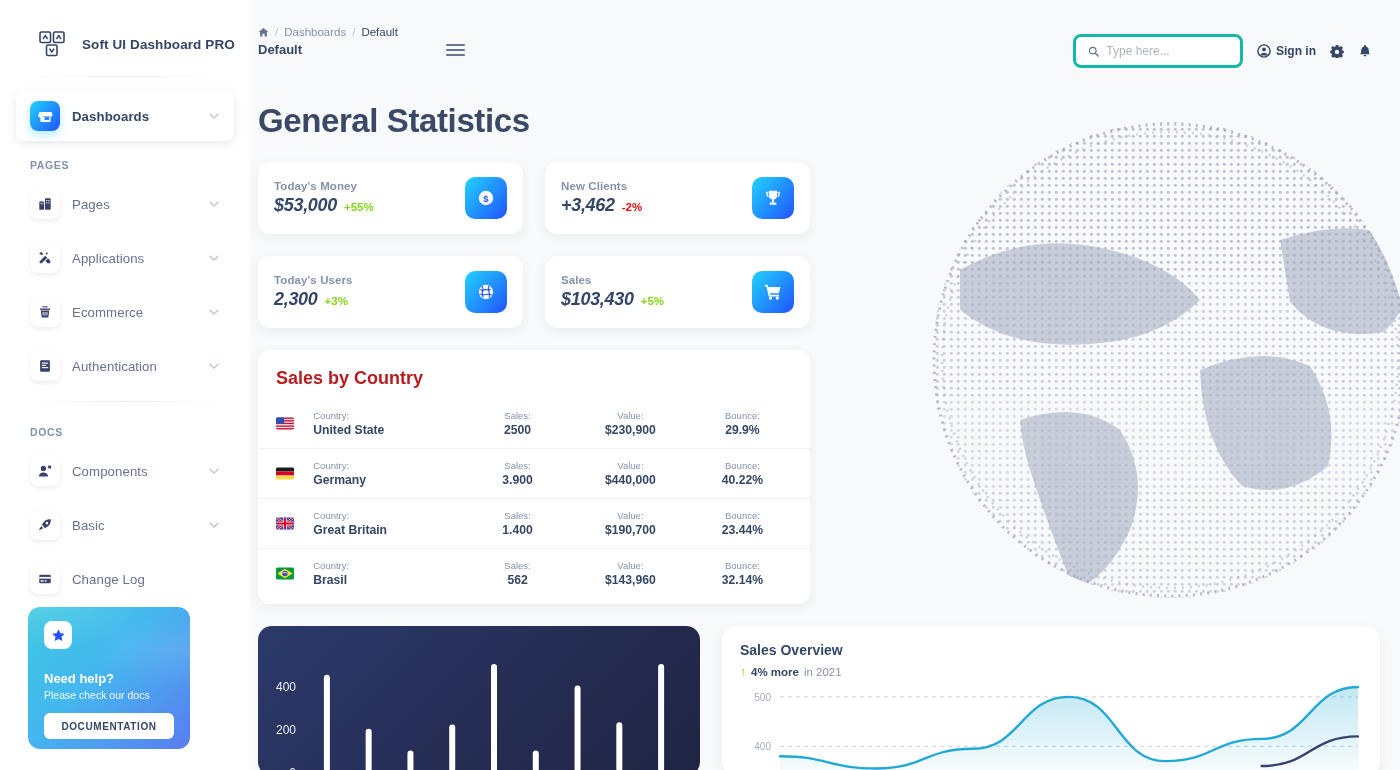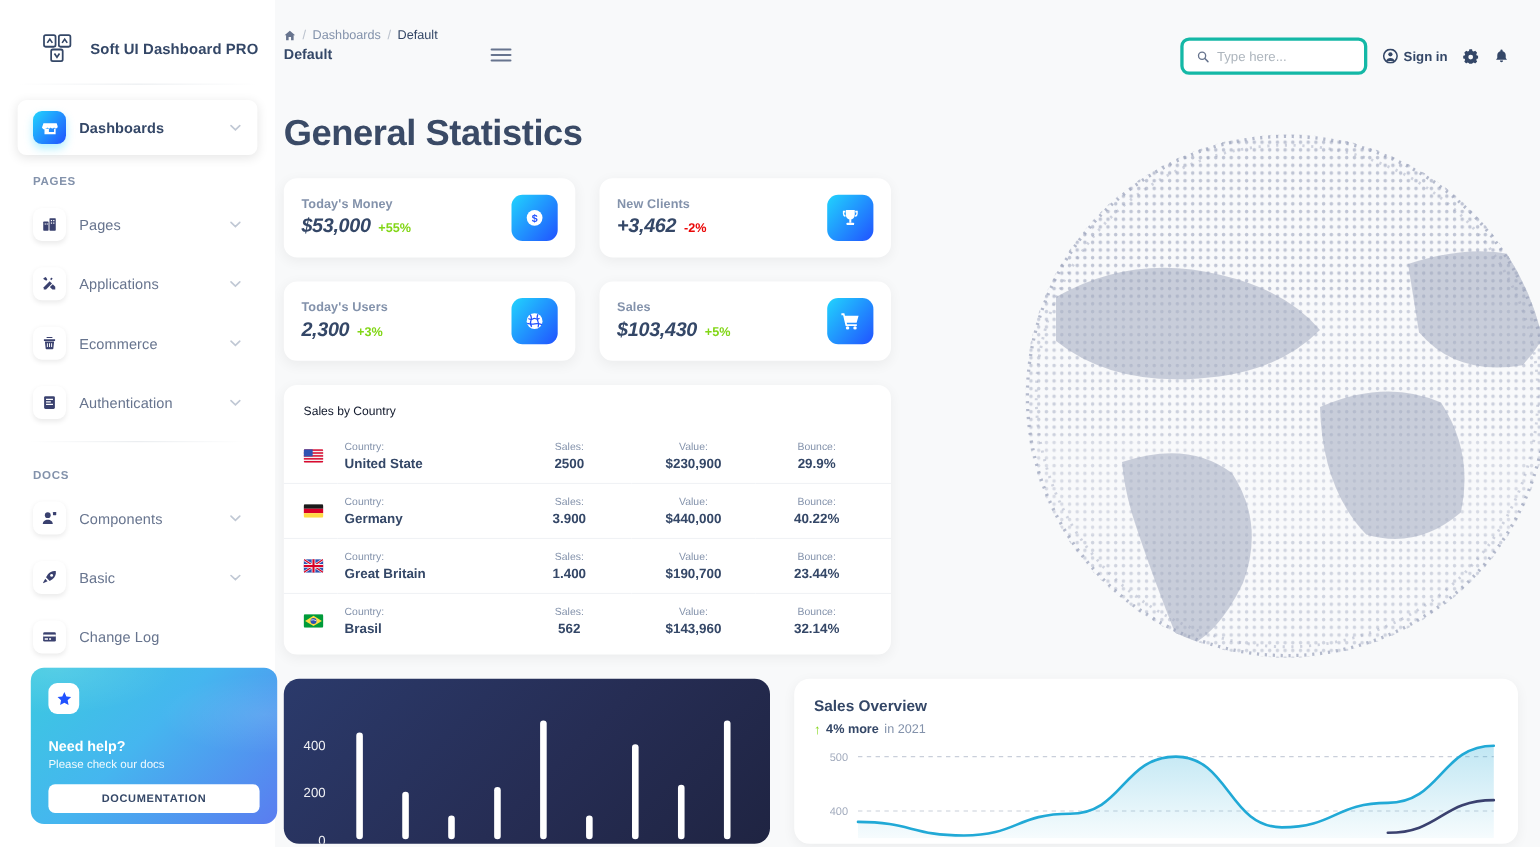--- a/index.html
+++ b/index.html
@@ -66,21 +66,21 @@
     padding: 14px 14px 8px 14px;
   }
   .nav-hr {
     height: 1px; margin: 10px 10px;
     background: linear-gradient(90deg, rgba(255,255,255,0) 0%, #e9ecef 50%, rgba(255,255,255,0) 100%);
   }
 
   
   .help-card {
     position: absolute; left: 28px; top: 607px;
-    width: 224px; height: 142px;
+    width: 162px; height: 142px;
     border-radius: 12px;
     background: linear-gradient(135deg, #3bc9e0 0%, #45b6ef 45%, #5a7cf0 100%);
     padding: 14px 16px;
     overflow: hidden;
   }
   .help-card::before {
     content: ""; position: absolute; inset: 0;
     background:
       radial-gradient(ellipse 180px 70px at 10% 0%, rgba(255,255,255,.13), transparent 60%),
       radial-gradient(ellipse 160px 60px at 95% 30%, rgba(255,255,255,.10), transparent 60%);
@@ -210,21 +210,21 @@
   
   .country-card {
     position: relative; z-index: 3;
     margin: 22px 0 0 8px;
     width: 552px;
     background: #fff; border-radius: 12px;
     box-shadow: 0 3px 12px 0 rgba(0,0,0,.055);
     padding: 18px 0 6px 0;
   }
   .country-title {
-    font-size: 11px; font-weight: normal; color: #0f172a;
+    font-size: 18px; font-weight: bold; color: #b91c1c;
     padding: 0 18px 10px 18px;
   }
   .ctable { width: 100%; border-collapse: collapse; }
   .ctable td {
     padding: 11px 6px; border-bottom: 1px solid #f0f2f5;
     vertical-align: middle;
   }
   .ctable tr:last-child td { border-bottom: 0; }
   .cell-lbl { font-size: 9.5px; color: #8392ab; }
   .cell-val { font-size: 12.2px; font-weight: bold; color: #344767; margin-top: 2px; }

